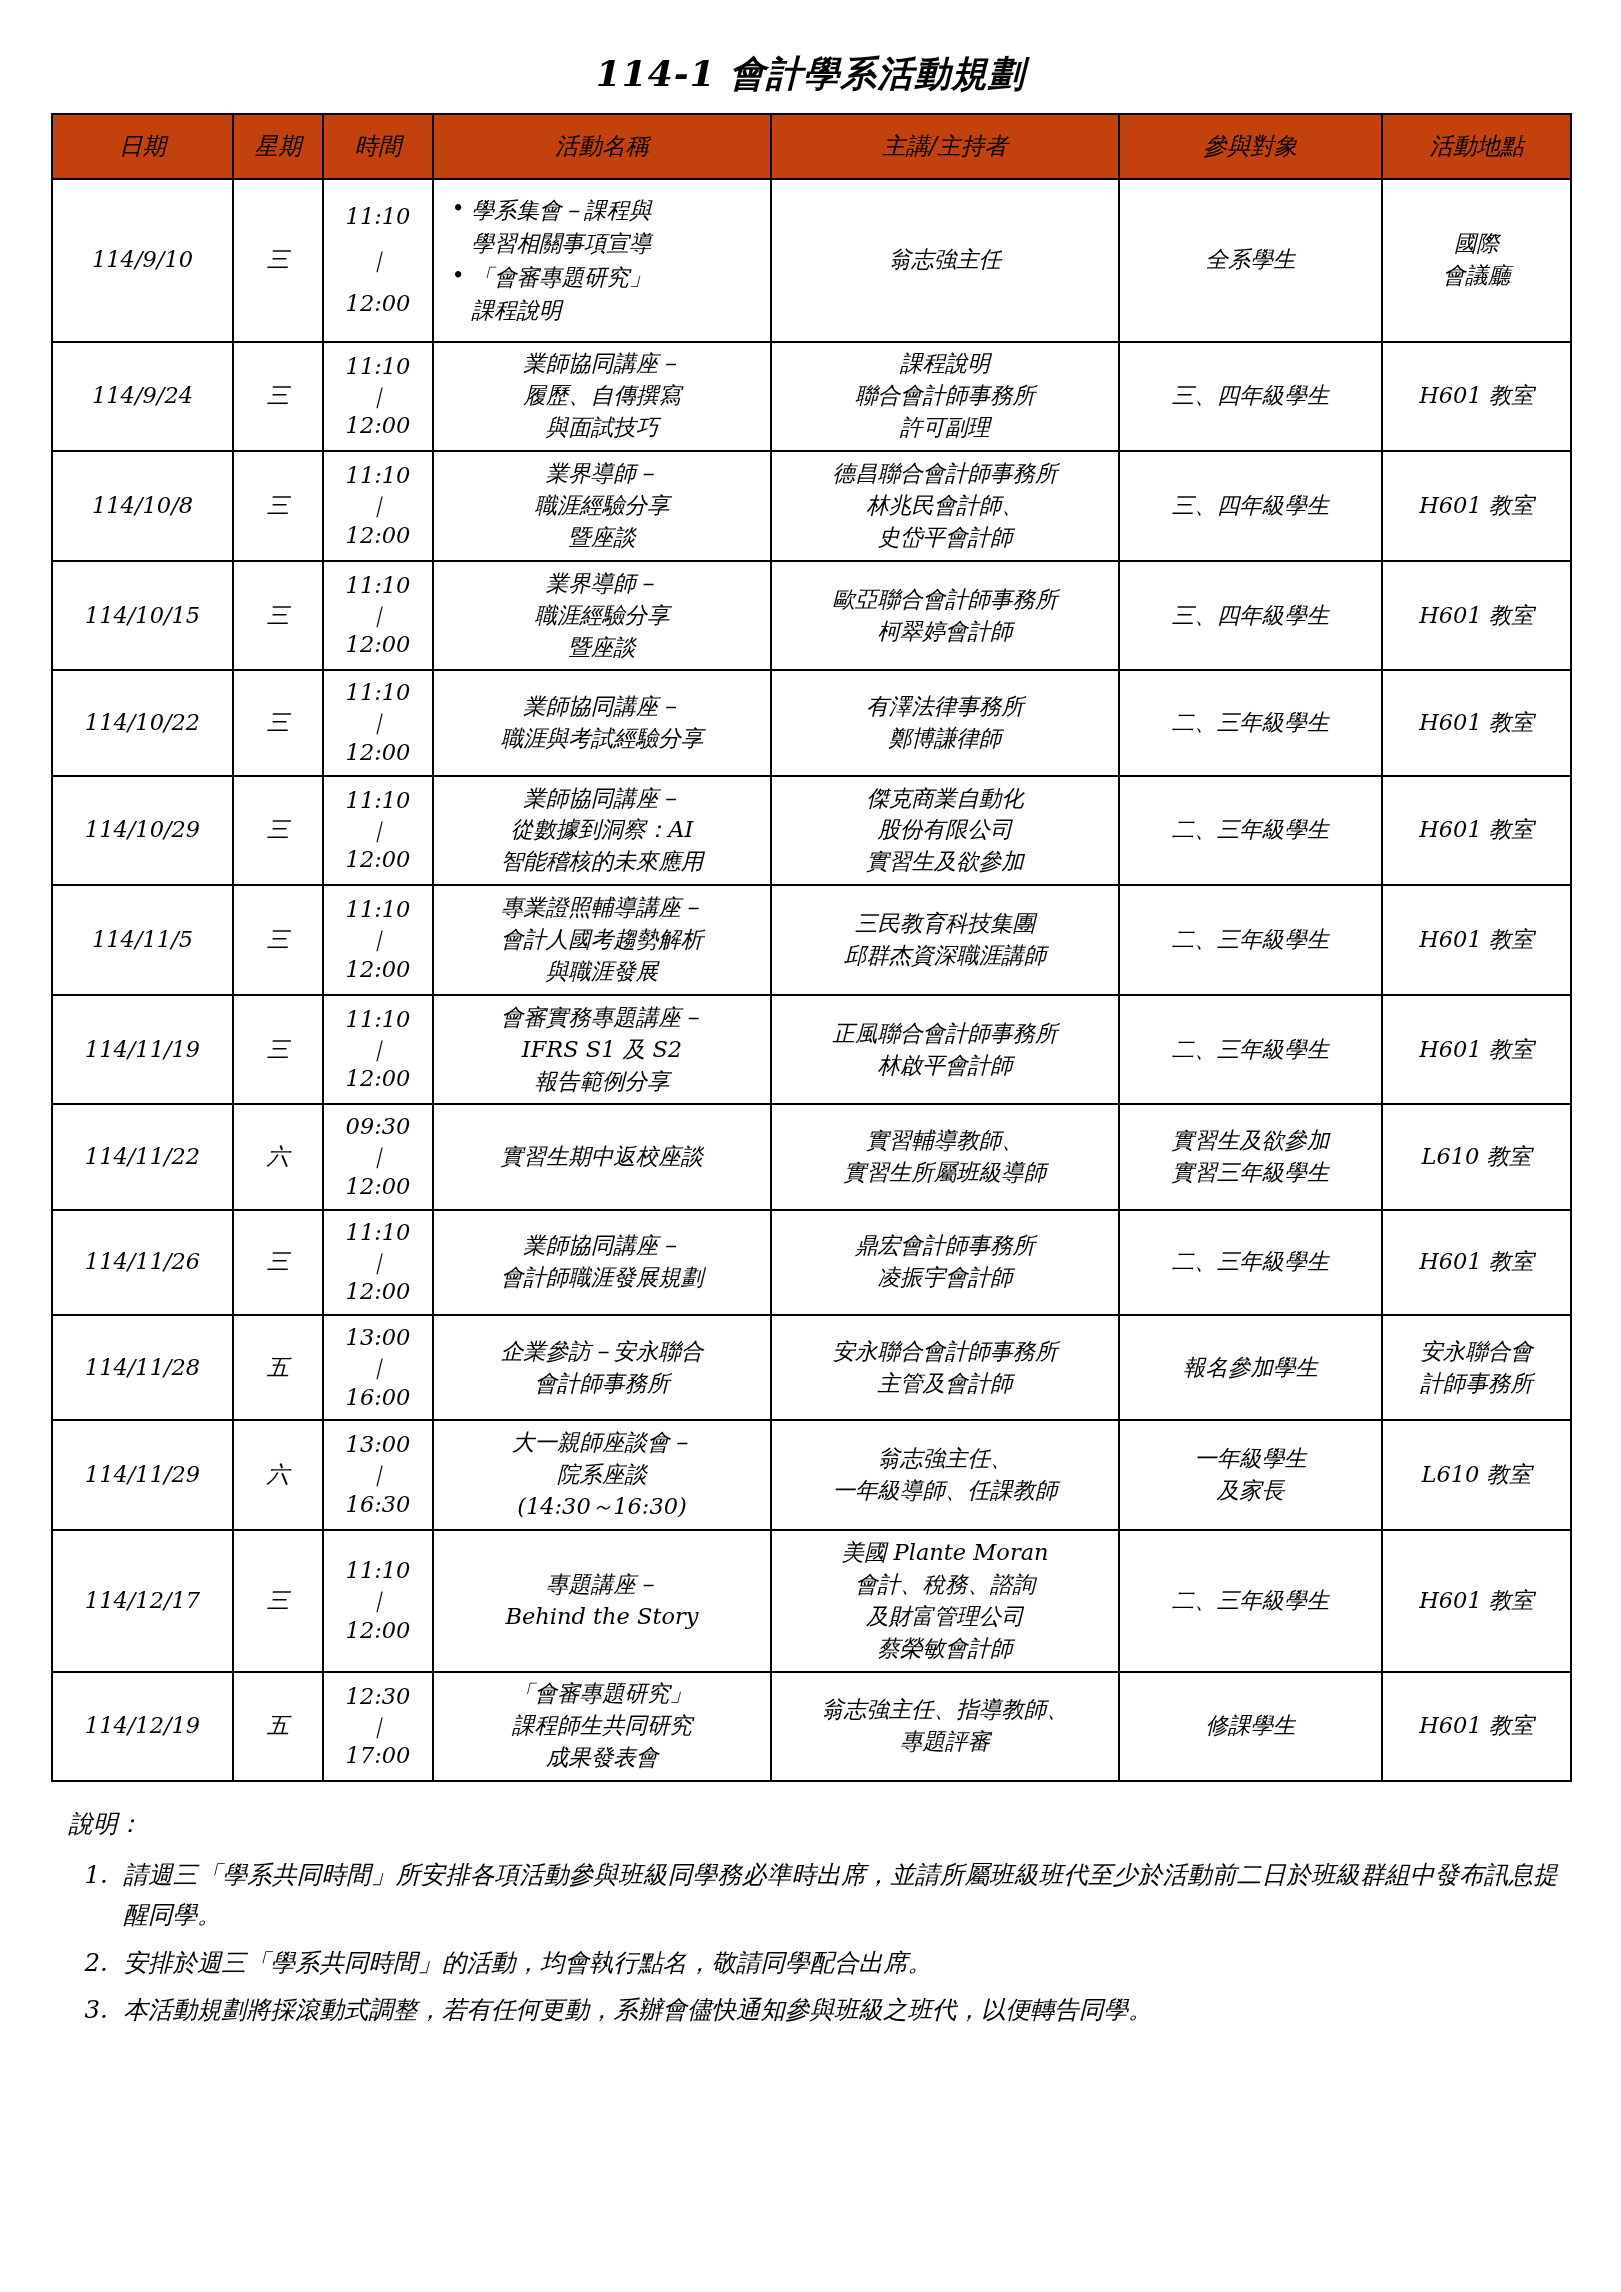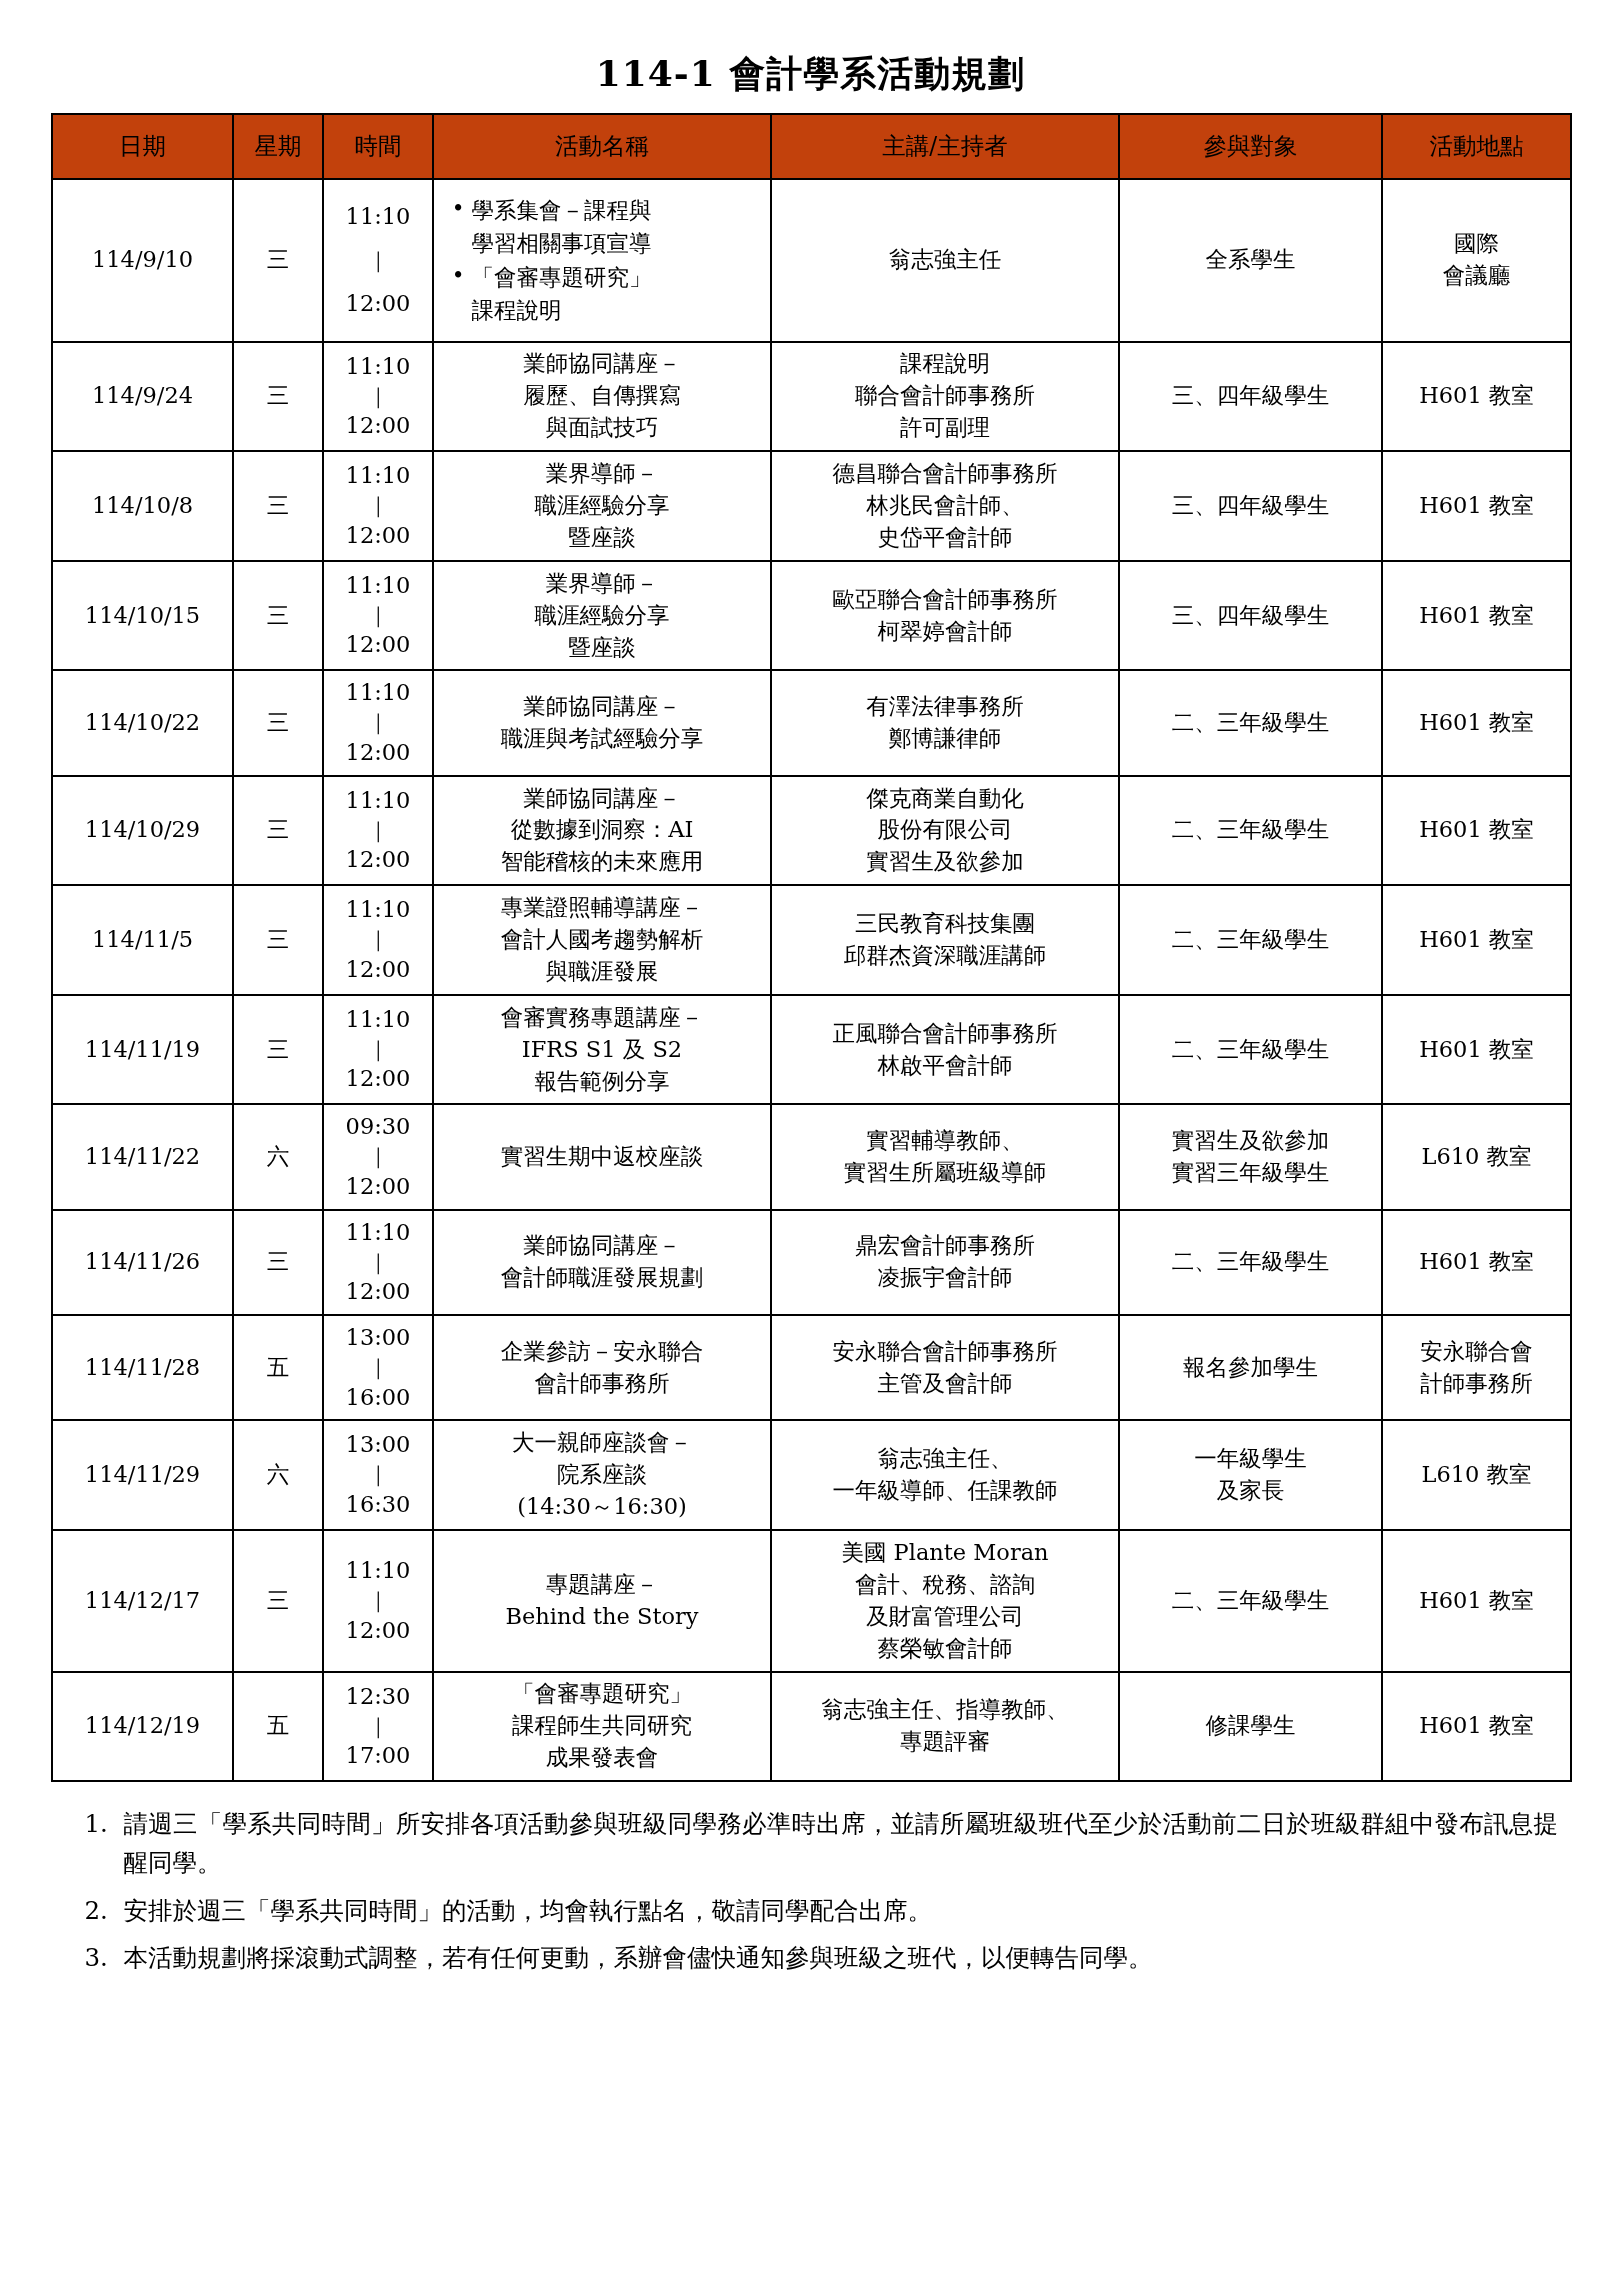--- a/index.html
+++ b/index.html
@@ -13,20 +13,21 @@
     color: #000000;
   }
   .page {
     width: 1621px;
     height: 2293px;
     box-sizing: border-box;
     padding: 47px 51px 23px 51px;
     position: relative;
     background: #ffffff;
     overflow: hidden;
+    font-style: italic;
   }
   .doc-title {
     text-align: center;
     font-size: 36px;
     font-weight: 700;
     letter-spacing: 1px;
     line-height: 1.25;
     margin: 3.9px 0 17.6px 0;
   }
   table.schedule {
@@ -499,20 +500,21 @@
             <span class="line">修課學生</span>
           </td>
           <td class="cell-place">
             <span class="line">H601 教室</span>
           </td>
         </tr>
       </tbody>
   </table>
 
   <div class="notes">
+    <div class="notes-label">說明：</div>
     <ol class="notes-list" id="notes-list">
         <li>請週三「學系共同時間」所安排各項活動參與班級同學務必準時出席，並請所屬班級班代至少於活動前二日於班級群組中發布訊息提醒同學。</li>
         <li>安排於週三「學系共同時間」的活動，均會執行點名，敬請同學配合出席。</li>
         <li>本活動規劃將採滾動式調整，若有任何更動，系辦會儘快通知參與班級之班代，以便轉告同學。</li>
       </ol>
   </div>
 
 </div>
 
 

